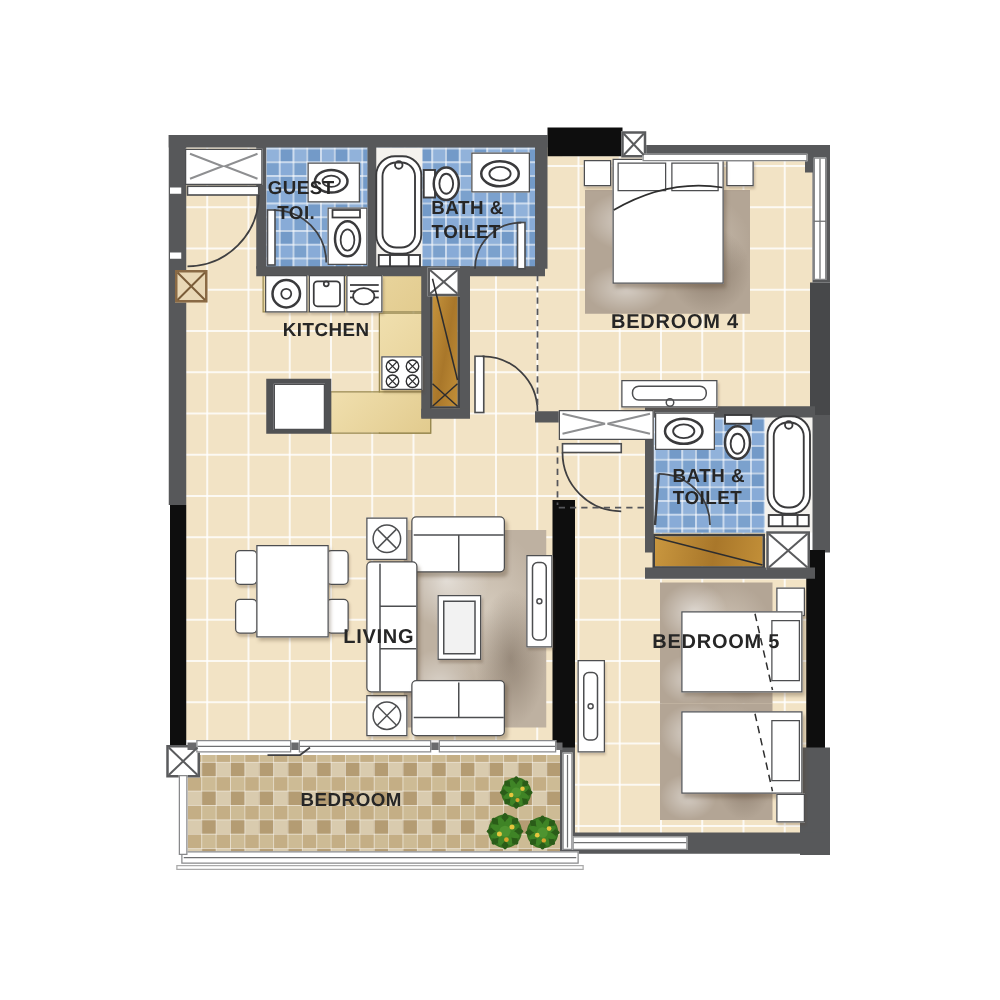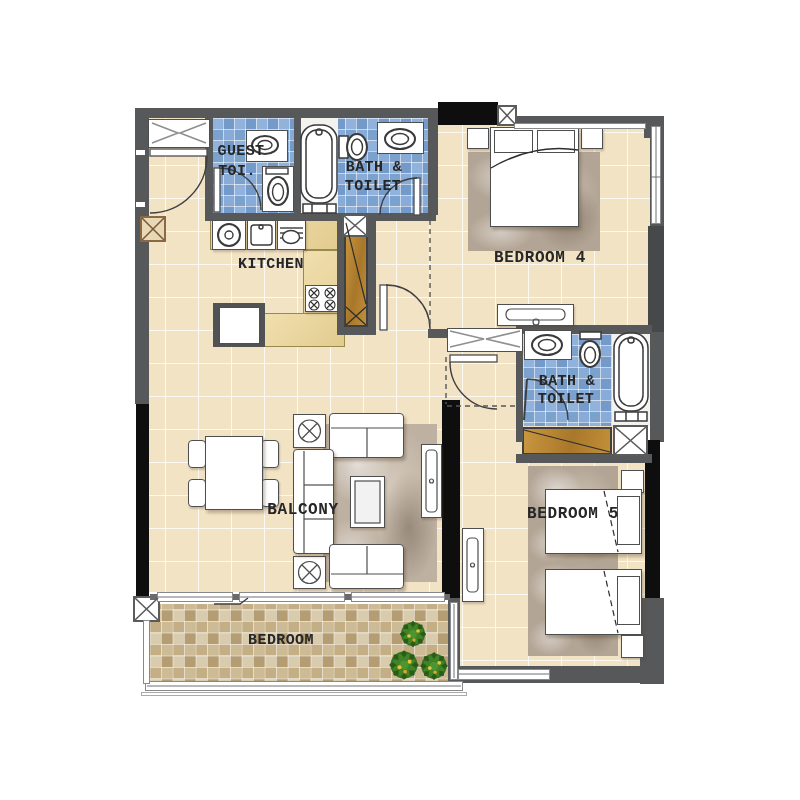--- a/index.html
+++ b/index.html
@@ -1,17 +1,17 @@
 <!DOCTYPE html>
 <html><head>
 <meta charset="utf-8">
 <style>
   html,body{margin:0;padding:0;background:#fff}
   #stage{position:relative;width:800px;height:800px;background:#fff;overflow:hidden;
-         font-family:Liberation Mono, monospace}
+         font-family:Liberation Sans, sans-serif}
   .abs{position:absolute;box-sizing:border-box}
   .w{position:absolute;background:#57585a;box-sizing:border-box}
   .bk{position:absolute;background:#0e0e0e;box-sizing:border-box}
   .tile{position:absolute;box-sizing:border-box;background-color:#f2e3c5;
     background-image:linear-gradient(to right,rgba(255,255,255,.8) 1.3px,transparent 1.3px),
                      linear-gradient(to bottom,rgba(255,255,255,.8) 1.3px,transparent 1.3px);
     background-size:33px 33px}
   .btile{position:absolute;box-sizing:border-box;background-color:#7fa4d0;
     background-image:linear-gradient(to right,rgba(255,255,255,.55) 1.2px,transparent 1.2px),
                      linear-gradient(to bottom,rgba(255,255,255,.55) 1.2px,transparent 1.2px),
@@ -328,21 +328,21 @@
       <use href="#plant" transform="translate(413,634)"></use>
       <use href="#plant" transform="translate(404,665) scale(1.12)"></use>
       <use href="#plant" transform="translate(434,666) scale(1.05)"></use>
     </g>
   </svg>
 
   <div class="lbl" style="left:241px;top:151px">GUEST</div>
   <div class="lbl" style="left:237px;top:171px">TOI.</div>
   <div class="lbl" style="left:374px;top:167px">BATH &amp;</div>
   <div class="lbl" style="left:373px;top:186px">TOILET</div>
-  <div class="lbl" style="left:271px;top:264px">KITCHEN</div>
+  <div class="lbl" style="left:261px;top:264px">KITCHEN</div>
   <div class="lbl big" style="left:540px;top:258px">BEDROOM 4</div>
   <div class="lbl" style="left:567px;top:381px">BATH &amp;</div>
   <div class="lbl" style="left:566px;top:399px">TOILET</div>
-  <div class="lbl big" style="left:303px;top:510px">BALCONY</div>
+  <div class="lbl big" style="left:303px;top:510px">LIVING</div>
   <div class="lbl big" style="left:573px;top:514px">BEDROOM 5</div>
   <div class="lbl" style="left:281px;top:640px">BEDROOM</div>
 
 </div>
 
 </body></html>

